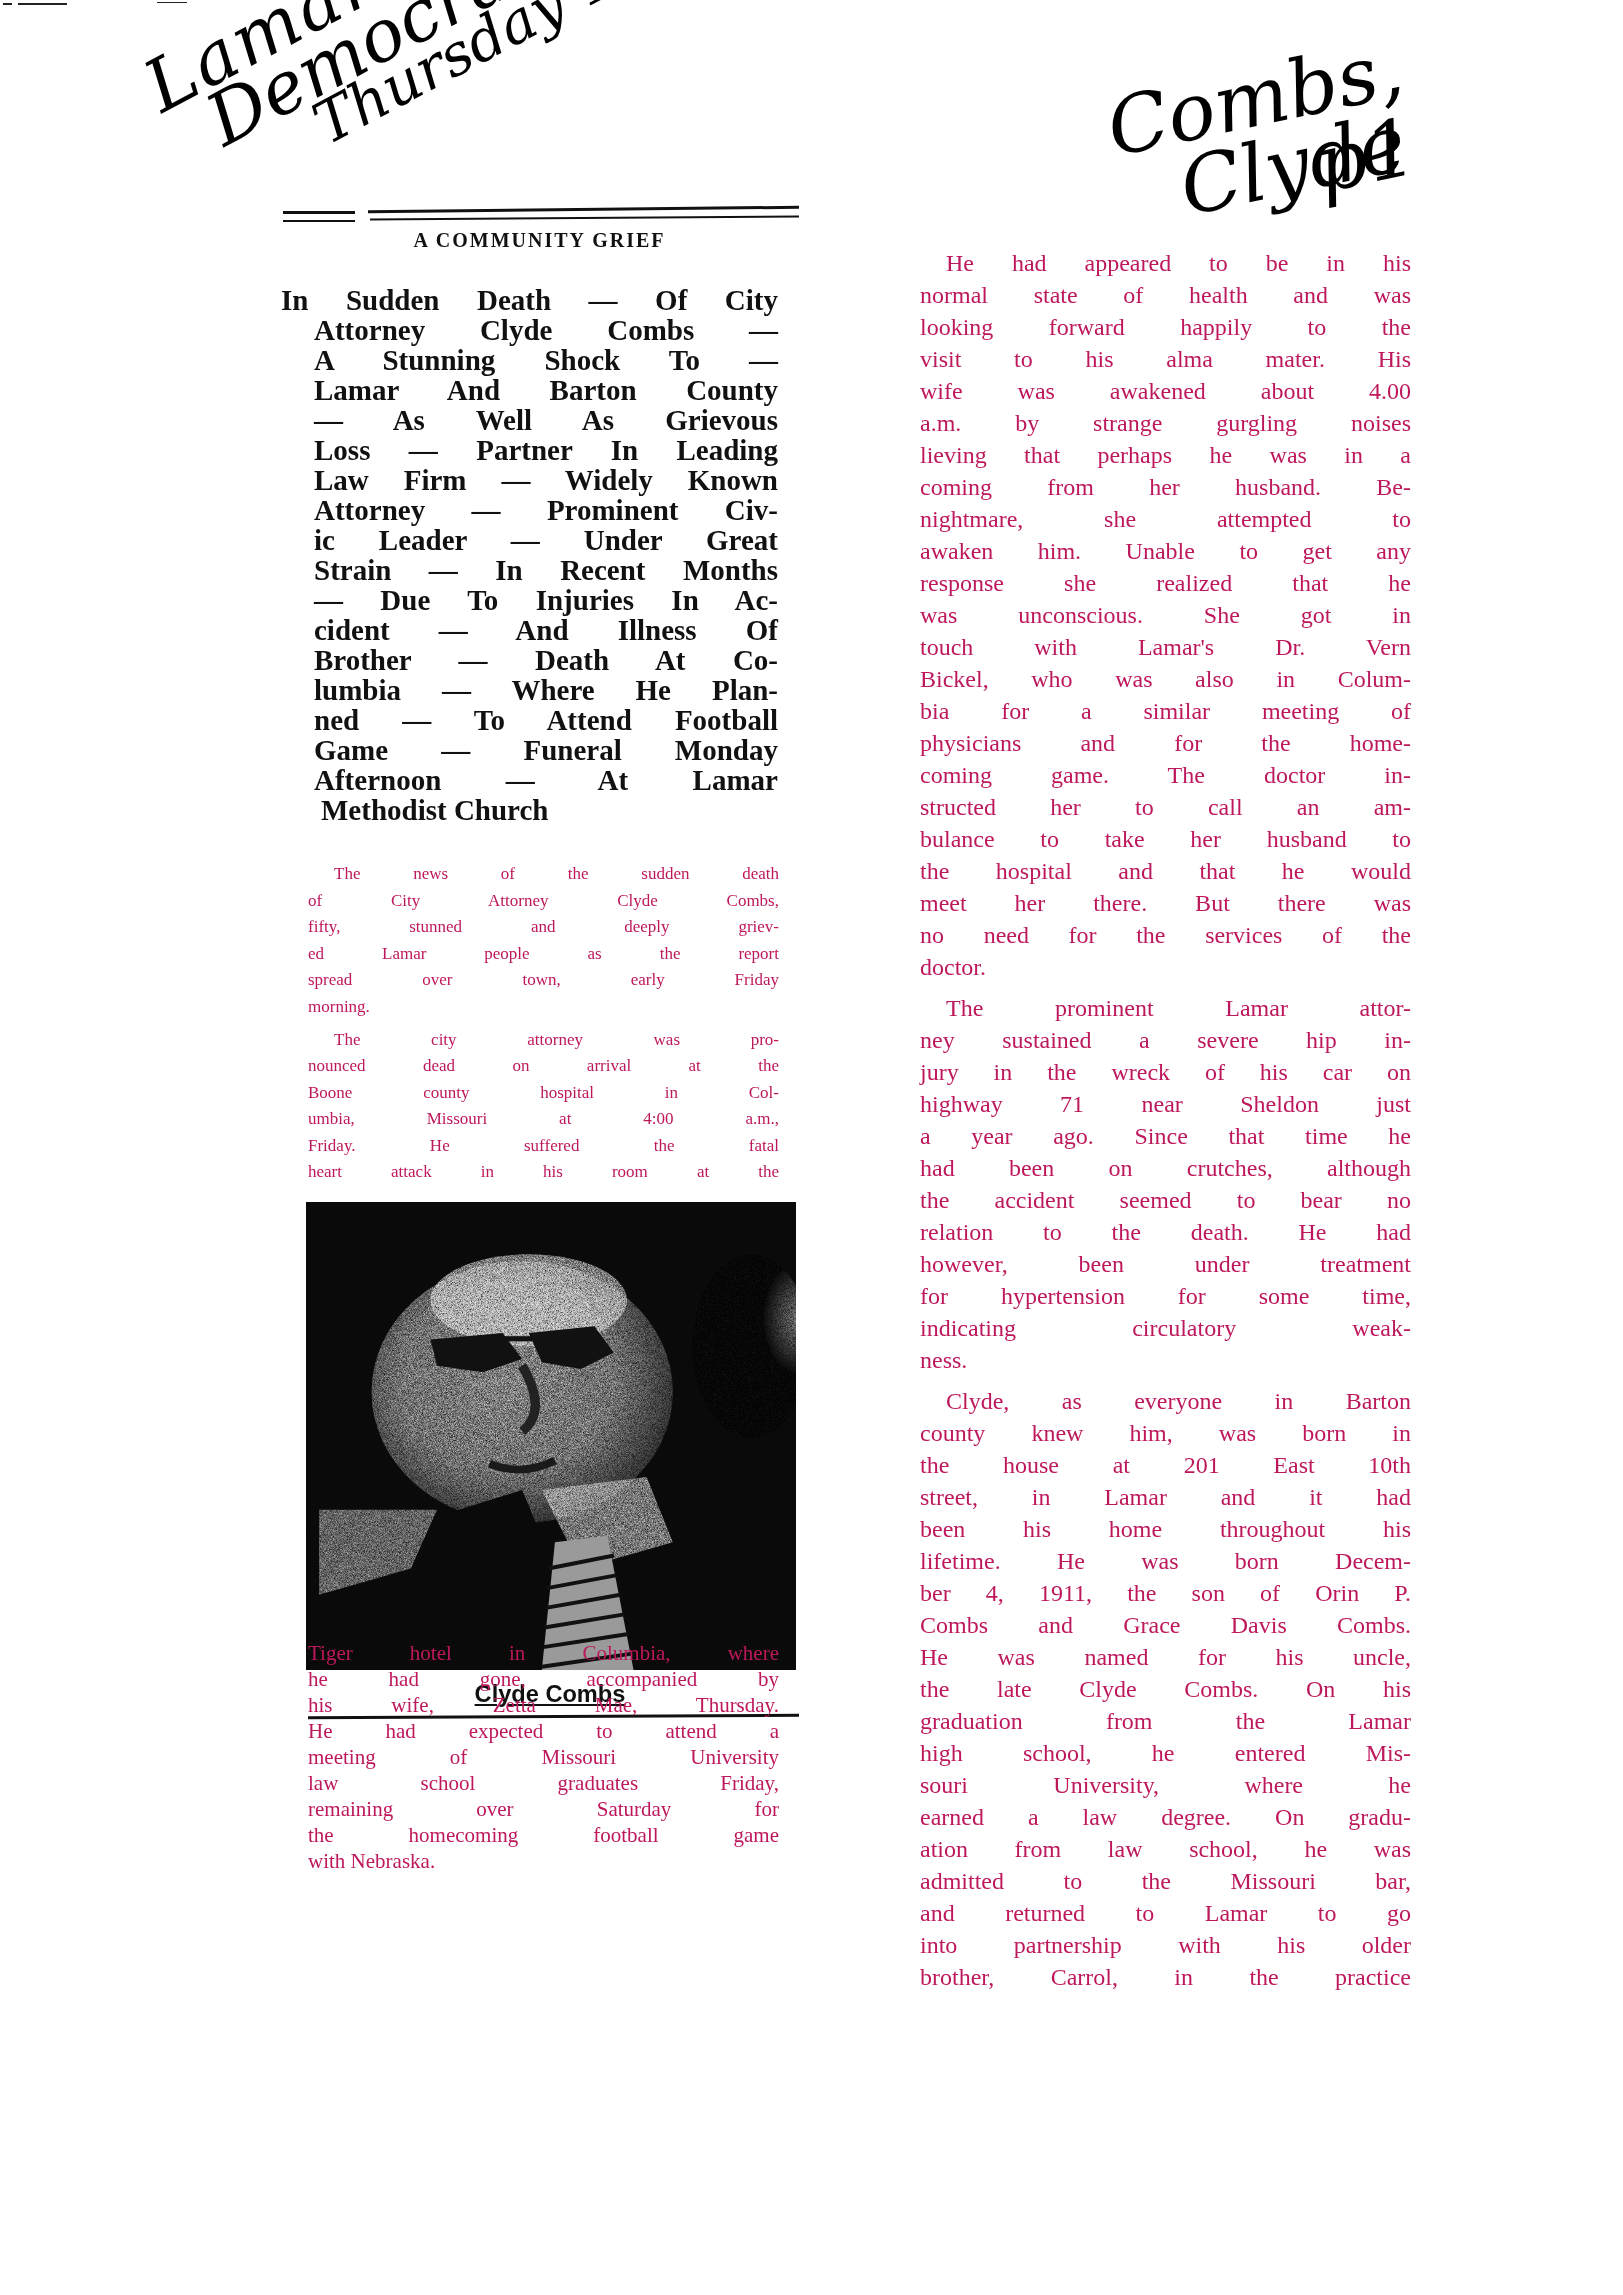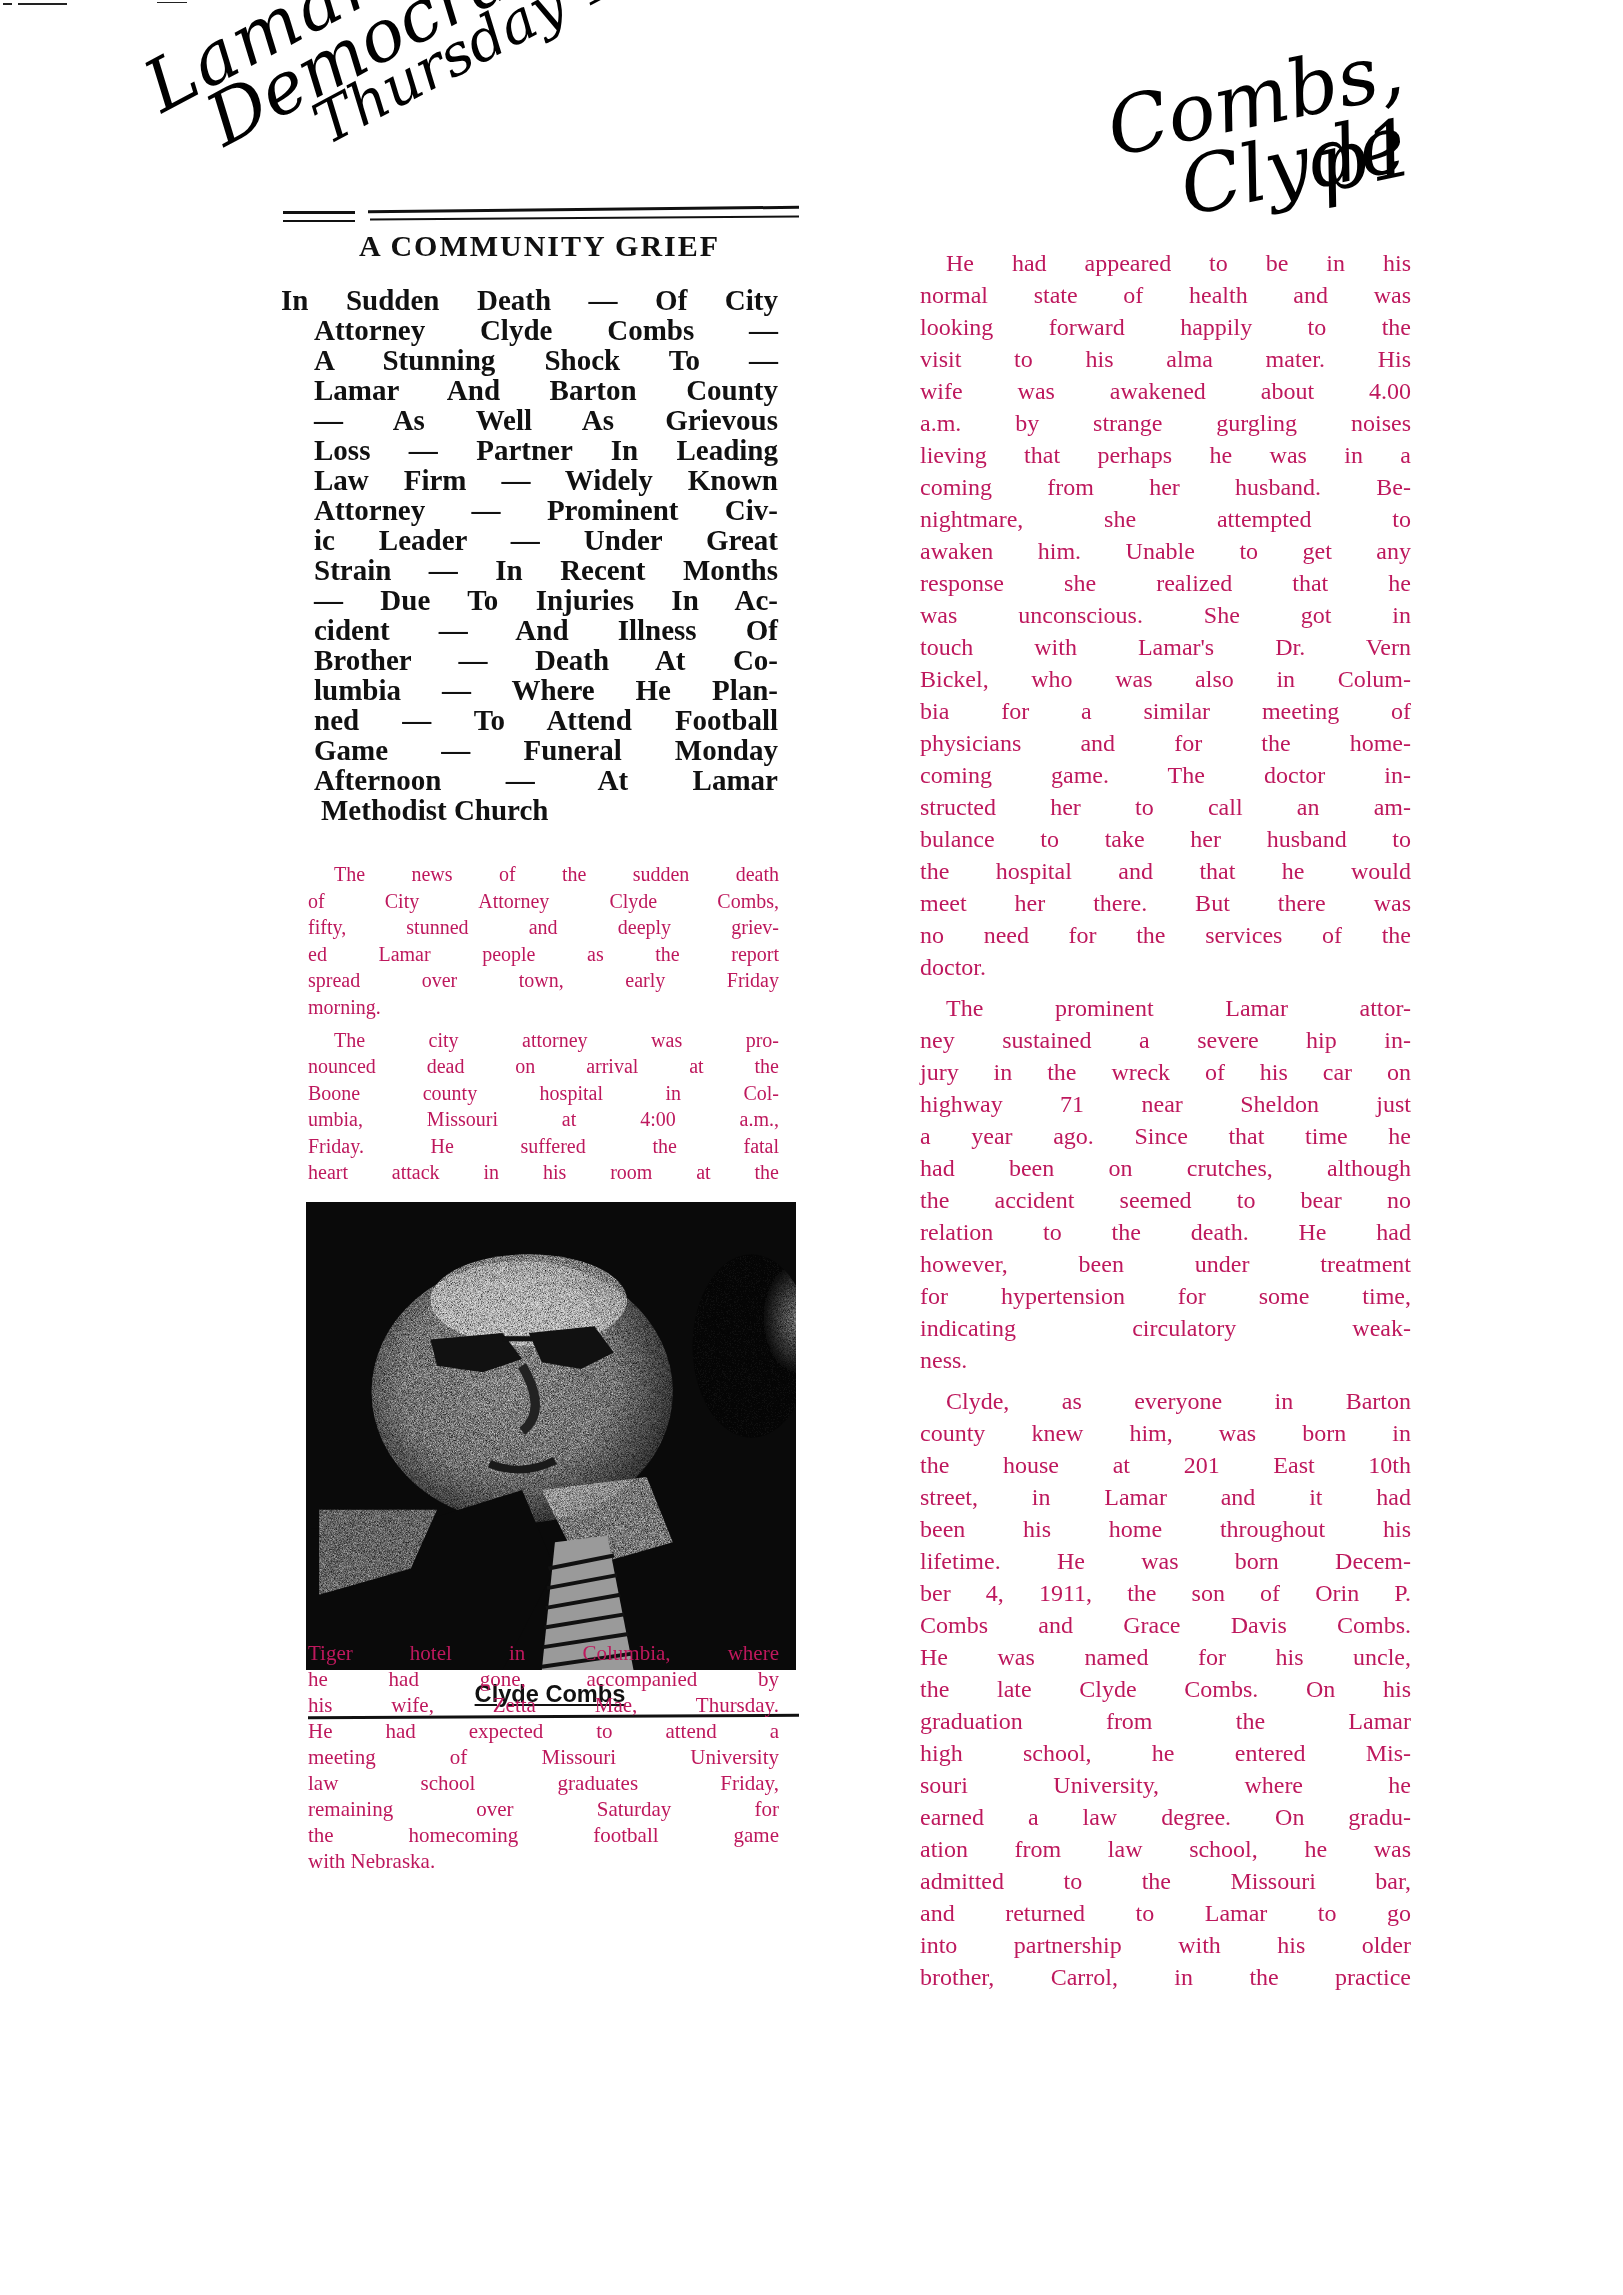--- a/index.html
+++ b/index.html
@@ -17,36 +17,36 @@
   .hand-right { left: 1113px; top: 59px; transform: rotate(-12deg); }
   .hand-right .c1 { font-size: 79px; display: block; }
   .hand-right .c2 { font-size: 79px; display: block; margin-left: 59px; margin-top: -6.5px; }
   .hand-right .p1 { position: absolute; left: 196px; top: 79px; font-size: 79px; }
 
   
   .rule { position: absolute; background: #111; height: 2.6px; }
 
   
   .headline { position: absolute; left: 281px; width: 517px; top: 229px; text-align: center;
-    font-family: "Liberation Serif", serif; font-weight: bold; font-size: 30px; letter-spacing: 2px; }
+    font-family: "Liberation Serif", serif; font-weight: bold; font-size: 20px; letter-spacing: 2px; }
 
   .subhead { position: absolute; left: 281px; top: 285px; width: 497px;
     font-family: "Liberation Serif", serif; font-weight: bold; font-size: 29px; line-height: 30px; }
   .subhead .ln { display: block; text-align: justify; text-align-last: justify; white-space: nowrap; height: 30px; }
   .subhead .ln.first { margin-left: 0; }
   .subhead .ln.ind { margin-left: 33px; }
   .subhead .ln.last { text-align-last: left; margin-left: 40px; }
 
   .col { position: absolute; font-family: "Liberation Serif", serif; color: #be185d; }
   .col .ln { display: block; text-align: justify; text-align-last: justify; white-space: nowrap; }
   .col .ln.end { text-align-last: left; }
   .col .ln.indent { padding-left: 26px; }
   .col .gap { display: block; }
 
-  .left-col { left: 308px; width: 471px; font-size: 20px; }
+  .left-col { left: 308px; width: 471px; font-size: 17px; }
   .left-col .ln { height: 26.5px; line-height: 26.5px; }
   .left-top { top: 861px; }
   .left-bot { top: 1640px; font-size: 21px; }
   .left-bot .ln { height: 26px; line-height: 26px; }
 
   .right-col { left: 920px; top: 247px; width: 491px; font-size: 24px; }
   .right-col .ln { height: 32px; line-height: 32px; }
   .right-col .gap { height: 9.2px; }
 
   

